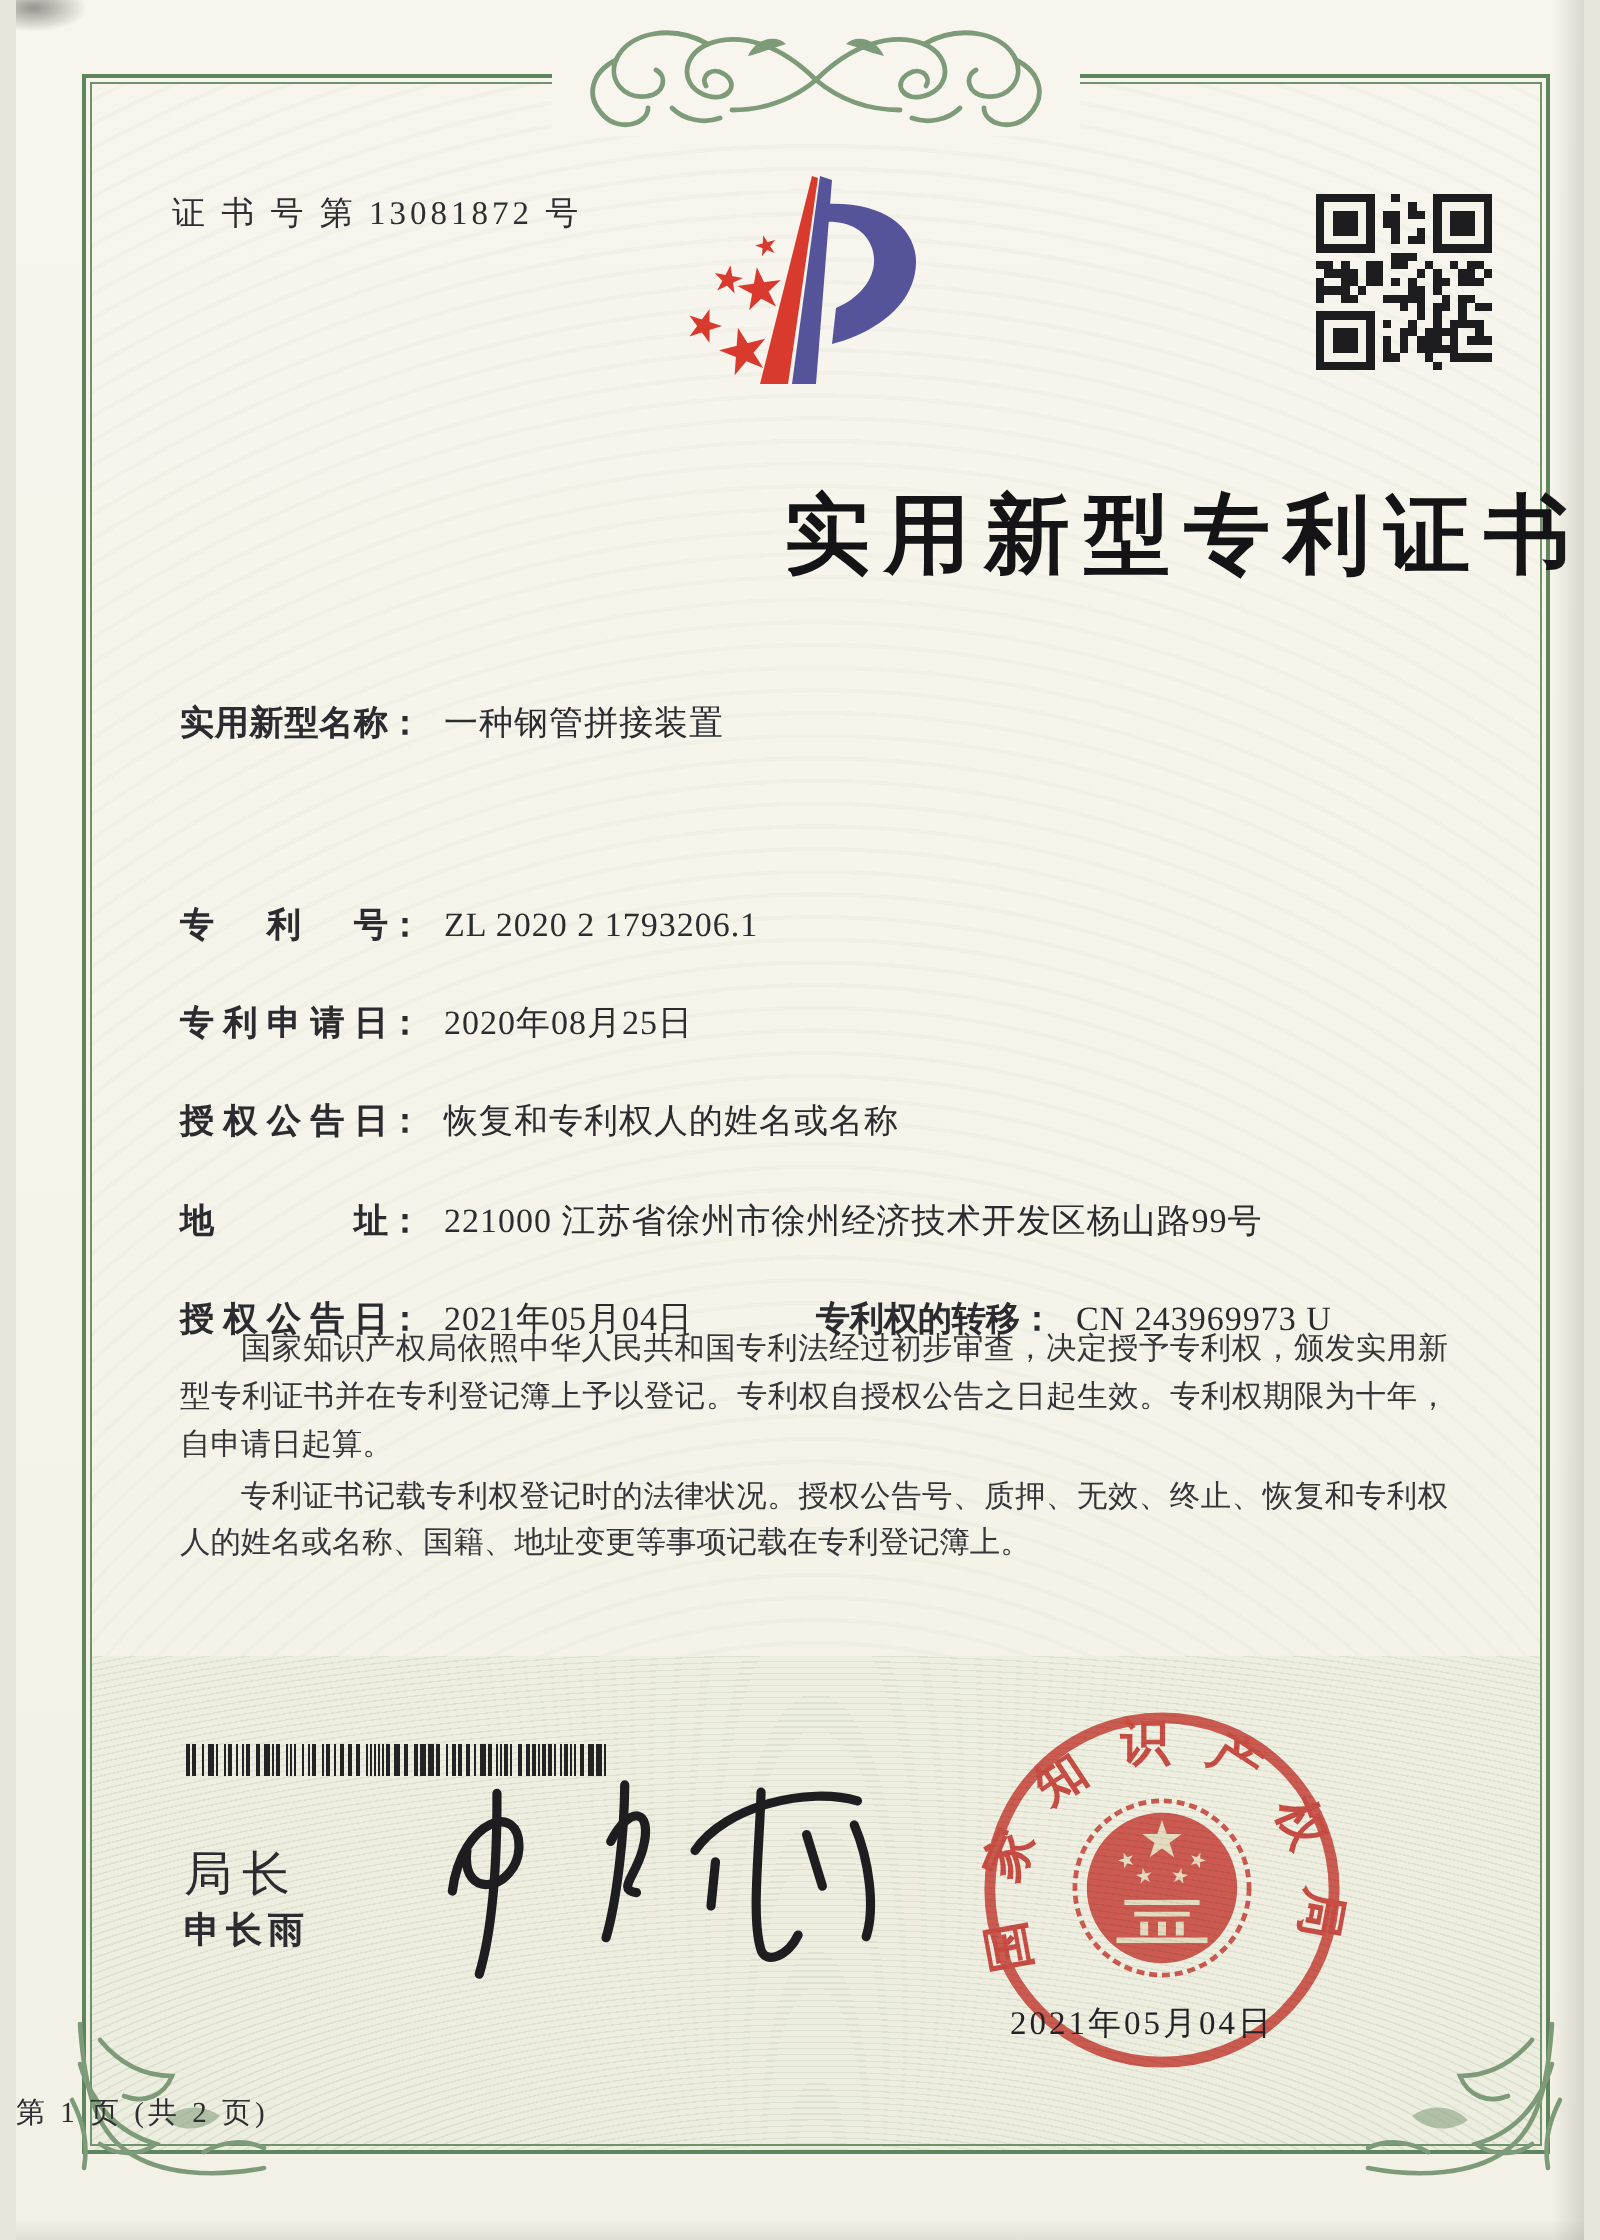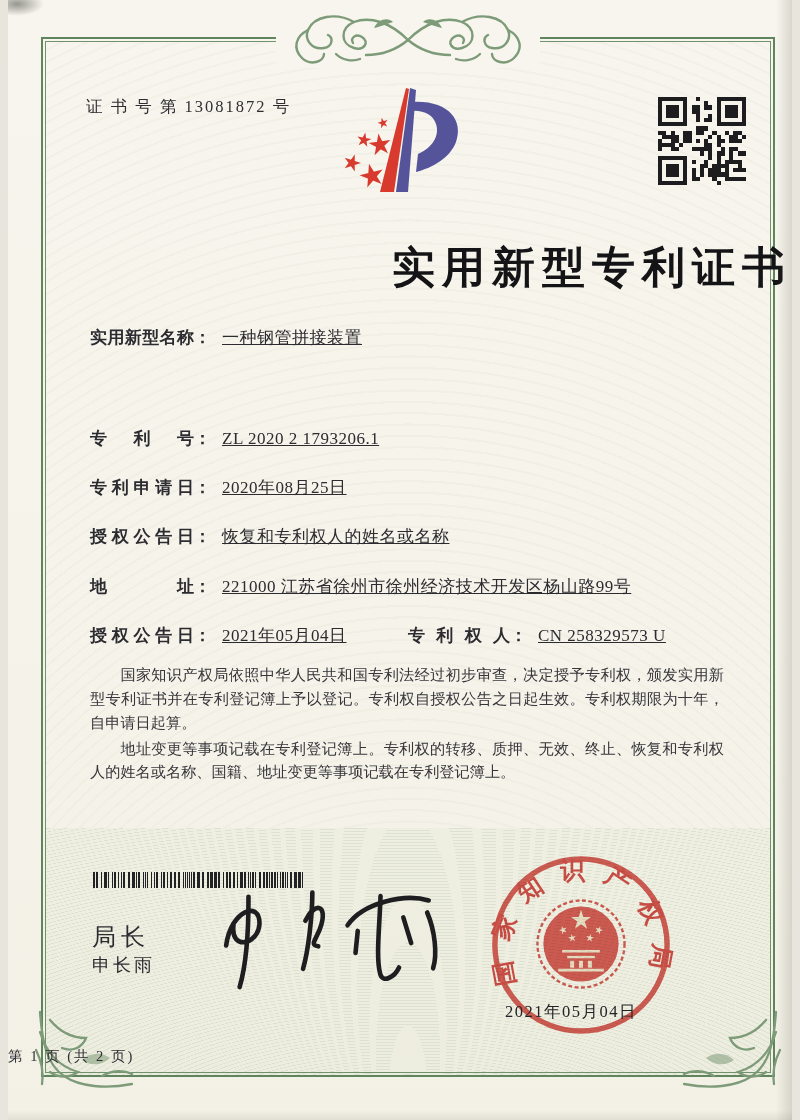--- a/index.html
+++ b/index.html
@@ -42,35 +42,35 @@
   .cert-no { position:absolute; left:78px; top:96px; font-size:16.5px;
     letter-spacing:2px; color:#2e2e33; }
   .logo { position:absolute; left:328px; top:80px; width:152px; height:118px; }
   .qr { position:absolute; left:650px; top:97px; width:88px; height:88px; }
   .title { position:absolute; left:0; top:220px; width:100%; text-align:right;
     font-size:43px; font-weight:700; letter-spacing:7px; color:#141416;margin-top:19px; }
   
   .field { position:absolute; left:82px; width:648px; font-size:17px;
     white-space:nowrap; color:#2b2b30; }
   .flabel { display:inline-block; width:104px; text-align:justify;
-    text-align-last:justify; font-weight:600; vertical-align:bottom; }
+    text-align-last:justify; font-weight:600; vertical-align:bottom;margin-top:24px; }
   .fcolon { font-weight:600; }
-  .fvalue { padding-left:11px; letter-spacing:0.5px;text-decoration:underline; }
+  .fvalue { padding-left:11px; letter-spacing:0.5px; }
   .grant-no-group { position:absolute; left:318px; top:0; }
   .grant-no-group .flabel { width:102px; }
   
   .body-text { position:absolute; left:82px; top:663px; width:634px;
     font-size:15.2px; line-height:1.57; text-align:justify; color:#35353a; }
   .body-text p { text-indent:2em; margin-bottom:2px;font-family:Liberation Serif, serif; }
   
   .barcode { position:absolute; left:85px; top:872px; width:214px; height:16px; }
   .director-label { position:absolute; left:84px; top:921px; font-size:24px;
     letter-spacing:5px; font-weight:400; color:#2b2b30; }
   .director-name { position:absolute; left:84px; top:953px; font-size:18px;
-    letter-spacing:3px; font-weight:400; color:#2b2b30; }
+    letter-spacing:3px; font-weight:700; color:#2b2b30; }
   .signature { position:absolute; left:198px; top:884px; width:242px; height:110px;
     transform:rotate(-2deg); }
   .seal { position:absolute; left:479px; top:851px; width:188px; height:188px;
     mix-blend-mode:multiply; opacity:.93; }
   .seal-date { position:absolute; left:497px; top:1001px; font-size:16.5px;
     letter-spacing:1.5px; color:#232327; }
   .footer-page { position:absolute; left:0; top:1047px; width:100%;
     text-align:left; font-size:14.5px; letter-spacing:2px; color:#2e2e33; }
 </style>
 </head>
@@ -291,27 +291,27 @@
   </div>
   <div class="field" style="top:525px">
     <span class="flabel">授权公告日</span><span class="fcolon">：</span><span class="fvalue">恢复和专利权人的姓名或名称</span>
   </div>
   <div class="field" style="top:575px">
     <span class="flabel">地址</span><span class="fcolon">：</span><span class="fvalue">221000 江苏省徐州市徐州经济技术开发区杨山路99号</span>
   </div>
   <div class="field" style="top:624px">
     <span class="flabel">授权公告日</span><span class="fcolon">：</span><span class="fvalue">2021年05月04日</span>
     <span class="grant-no-group">
-      <span class="flabel">专利权人</span><span class="fcolon">：</span><span class="fvalue">CN 258329573 U</span>
+      <span class="flabel">专利权的转移</span><span class="fcolon">：</span><span class="fvalue">CN 243969973 U</span>
     </span>
   </div>
 
   <div class="body-text">
     <p>国家知识产权局依照中华人民共和国专利法经过初步审查，决定授予专利权，颁发实用新型专利证书并在专利登记簿上予以登记。专利权自授权公告之日起生效。专利权期限为十年，自申请日起算。</p>
-    <p>地址变更等事项记载在专利登记簿上。专利权的转移、质押、无效、终止、恢复和专利权人的姓名或名称、国籍、地址变更等事项记载在专利登记簿上。</p>
+    <p>专利证书记载专利权登记时的法律状况。授权公告号、质押、无效、终止、恢复和专利权人的姓名或名称、国籍、地址变更等事项记载在专利登记簿上。</p>
   </div>
 
   <div class="barcode">
     <svg id="barcode-svg" width="214" height="16" viewBox="0 0 214 16">
         <g fill="#232325">
           <rect x="0" y="0" width="2" height="16"></rect>
           <rect x="3" y="0" width="2" height="16"></rect>
           <rect x="8" y="0" width="1" height="16"></rect>
           <rect x="11" y="0" width="3" height="16"></rect>
           <rect x="15" y="0" width="1" height="16"></rect>

